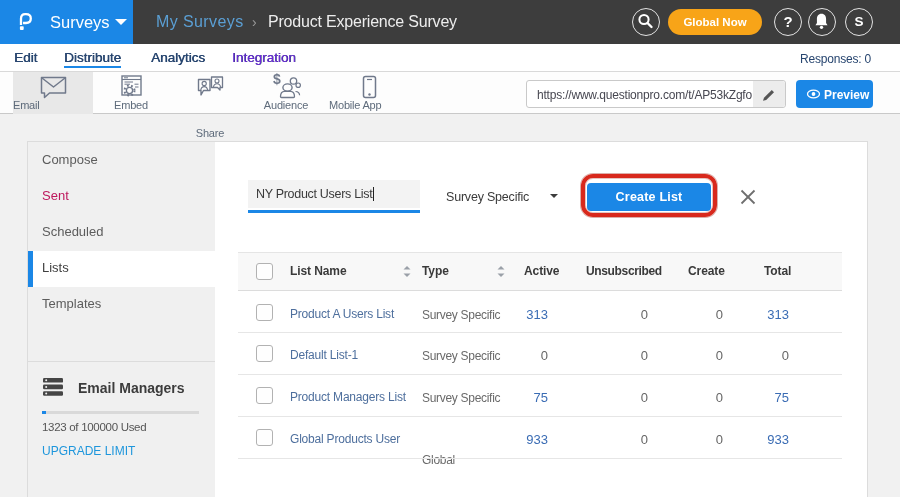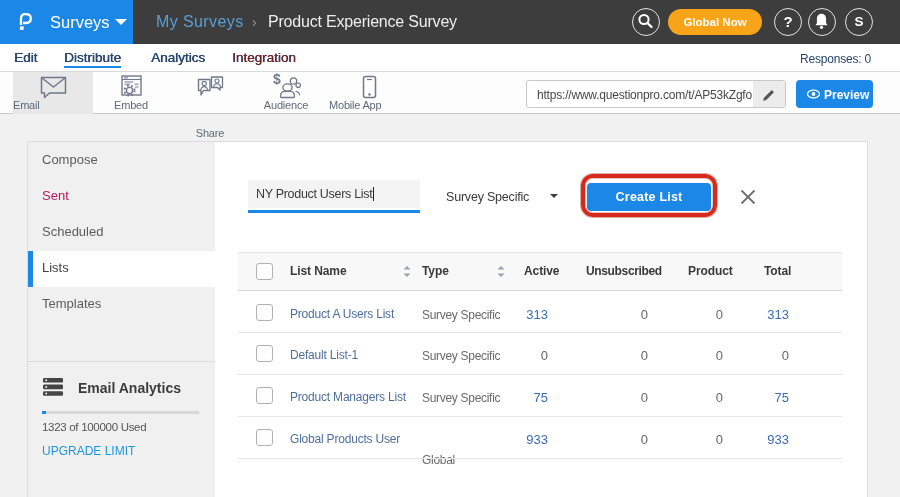--- a/index.html
+++ b/index.html
@@ -43,21 +43,21 @@
     <path d="M12,4.5 C9,4.5 7.6,6.8 7.6,9.5 L7.6,13.4 L6.2,15.6 L17.8,15.6 L16.4,13.4 L16.4,9.5 C16.4,6.8 15,4.5 12,4.5 Z" fill="#fff"></path>
     <circle cx="12" cy="17.6" r="1.6" fill="#fff"></circle>
   </svg>
 </div>
 <div class="abs" style="left:845px;top:8px;width:28px;height:28px;border:1.5px solid rgba(255,255,255,.85);border-radius:50%;color:#fff;font-size:13.5px;font-weight:bold;text-align:center;line-height:26px;">S</div>
 
 <div class="abs" style="left:0;top:44px;width:900px;height:28px;background:#fff;border-bottom:1px solid #d9d9d9;"></div>
 <div class="abs" style="left:14px;top:50px;font-size:13.5px;color:#27456f;text-shadow:0.4px 0 0 #27456f;">Edit</div>
 <div class="abs" style="left:64px;top:50px;font-size:13.5px;color:#27456f;text-shadow:0.4px 0 0 #27456f;border-bottom:2px solid #1b87e6;padding-bottom:1px;">Distribute</div>
 <div class="abs" style="left:151px;top:50px;font-size:13.5px;color:#27456f;text-shadow:0.4px 0 0 #27456f;">Analytics</div>
-<div class="abs" style="left:232px;top:50px;font-size:13.5px;color:#7f1d1d;text-shadow:0.4px 0 0 #27456f;">Integration</div>
+<div class="abs" style="left:232px;top:50px;font-size:13.5px;color:#6d28d9;text-shadow:0.4px 0 0 #27456f;">Integration</div>
 <div class="abs" style="right:29px;top:52px;font-size:12px;letter-spacing:-0.2px;color:#27456f;">Responses: 0</div>
 
 <div class="abs" style="left:0;top:72px;width:900px;height:42px;background:#fdfdfd;border-bottom:1px solid #c9c9c9;"></div>
 <div class="abs" style="left:13px;top:72px;width:80px;height:42px;background:#e8e8e8;"></div>
 
 <svg class="abs" style="left:40px;top:76px;" width="27" height="23" viewBox="0 0 27 23">
   <path d="M1.5,1.5 H25.5 V17 H9.5 L4.5,21.5 V17 H1.5 Z" fill="none" stroke="#70798b" stroke-width="1.5" stroke-linejoin="round"></path>
   <path d="M2,2 L13.5,11 L25,2" fill="none" stroke="#70798b" stroke-width="1.5" stroke-linejoin="round"></path>
 </svg>
 <div class="abs" style="left:13px;top:99px;width:80px;text-align:left;font-size:11px;letter-spacing:-0.2px;color:#5e6b7b;">Email</div>
@@ -128,21 +128,21 @@
 
 <div class="abs" style="left:28px;top:361px;width:187px;height:1px;background:#dcdcdc;"></div>
 <svg class="abs" style="left:43px;top:378px;" width="20" height="18" viewBox="0 0 20 18">
   <rect x="0" y="0" width="20" height="4.6" rx="1.2" fill="#454545"></rect>
   <rect x="0" y="6.6" width="20" height="4.6" rx="1.2" fill="#454545"></rect>
   <rect x="0" y="13.2" width="20" height="4.6" rx="1.2" fill="#454545"></rect>
   <circle cx="3.2" cy="2.3" r="1" fill="#f0f0f0"></circle>
   <circle cx="3.2" cy="8.9" r="1" fill="#f0f0f0"></circle>
   <circle cx="3.2" cy="15.5" r="1" fill="#f0f0f0"></circle>
 </svg>
-<div class="abs" style="left:78px;top:380px;font-size:14px;font-weight:bold;color:#3c3c3c;">Email Analytics</div>
+<div class="abs" style="left:78px;top:380px;font-size:14px;font-weight:bold;color:#3c3c3c;">Email Managers</div>
 <div class="abs" style="left:42px;top:411px;width:157px;height:3px;background:#d9d9d9;"></div>
 <div class="abs" style="left:42px;top:411px;width:4px;height:3px;background:#1b87e6;"></div>
 <div class="abs" style="left:42px;top:421px;font-size:11.5px;letter-spacing:-0.3px;color:#555;">1323 of 100000 Used</div>
 <div class="abs" style="left:42px;top:444px;font-size:12px;color:#1e96dc;">UPGRADE LIMIT</div>
 
 <div class="abs" style="left:248px;top:180px;width:172px;height:28px;background:#f3f3f3;"></div>
 <div class="abs" style="left:248px;top:210px;width:172px;height:2.5px;background:#1b87e6;"></div>
 <div class="abs" style="left:256px;top:187px;font-size:12.5px;letter-spacing:-0.3px;color:#3a3a3a;">NY Product Users List<span style="border-right:1.5px solid #222;margin-left:1px;"></span></div>
 <div class="abs" style="left:446px;top:190px;font-size:12.5px;color:#3a3a3a;letter-spacing:-0.2px;">Survey Specific</div>
 <div class="abs" style="left:550px;top:194px;width:0;height:0;border-left:4px solid transparent;border-right:4px solid transparent;border-top:4.5px solid #3c3c3c;"></div>
@@ -160,21 +160,21 @@
     <path d="M0.5,4.5 L4,1 L7.5,4.5 Z" fill="#9aa0a8"></path>
     <path d="M0.5,8.5 L4,12 L7.5,8.5 Z" fill="#9aa0a8"></path>
   </svg>
 <div class="abs th" style="left:422px;top:264px;">Type</div>
 <svg class="abs" style="left:497px;top:265px;" width="8" height="13" viewBox="0 0 8 13">
     <path d="M0.5,4.5 L4,1 L7.5,4.5 Z" fill="#9aa0a8"></path>
     <path d="M0.5,8.5 L4,12 L7.5,8.5 Z" fill="#9aa0a8"></path>
   </svg>
 <div class="abs th" style="left:524px;top:264px;">Active</div>
 <div class="abs th" style="left:586px;top:264px;"><span style="letter-spacing:-0.35px;">Unsubscribed</span></div>
-<div class="abs th" style="left:688px;top:264px;">Product</div>
+<div class="abs th" style="left:688px;top:264px;">Create</div>
 <div class="abs th" style="left:764px;top:264px;">Total</div>
 
 <div class="abs cb" style="left:256px;top:304px;"></div>
 <div class="abs nm" style="left:290px;top:307px;">Product A Users List</div>
 <div class="abs tp" style="left:422px;top:308px;">Survey Specific</div>
 <div class="abs nb bl" style="left:488px;top:307px;">313</div>
 <div class="abs nb gr" style="left:588px;top:307px;">0</div>
 <div class="abs nb gr" style="left:663px;top:307px;">0</div>
 <div class="abs nb bl" style="left:729px;top:307px;">313</div>
 <div class="abs sep" style="top:332px;"></div>

